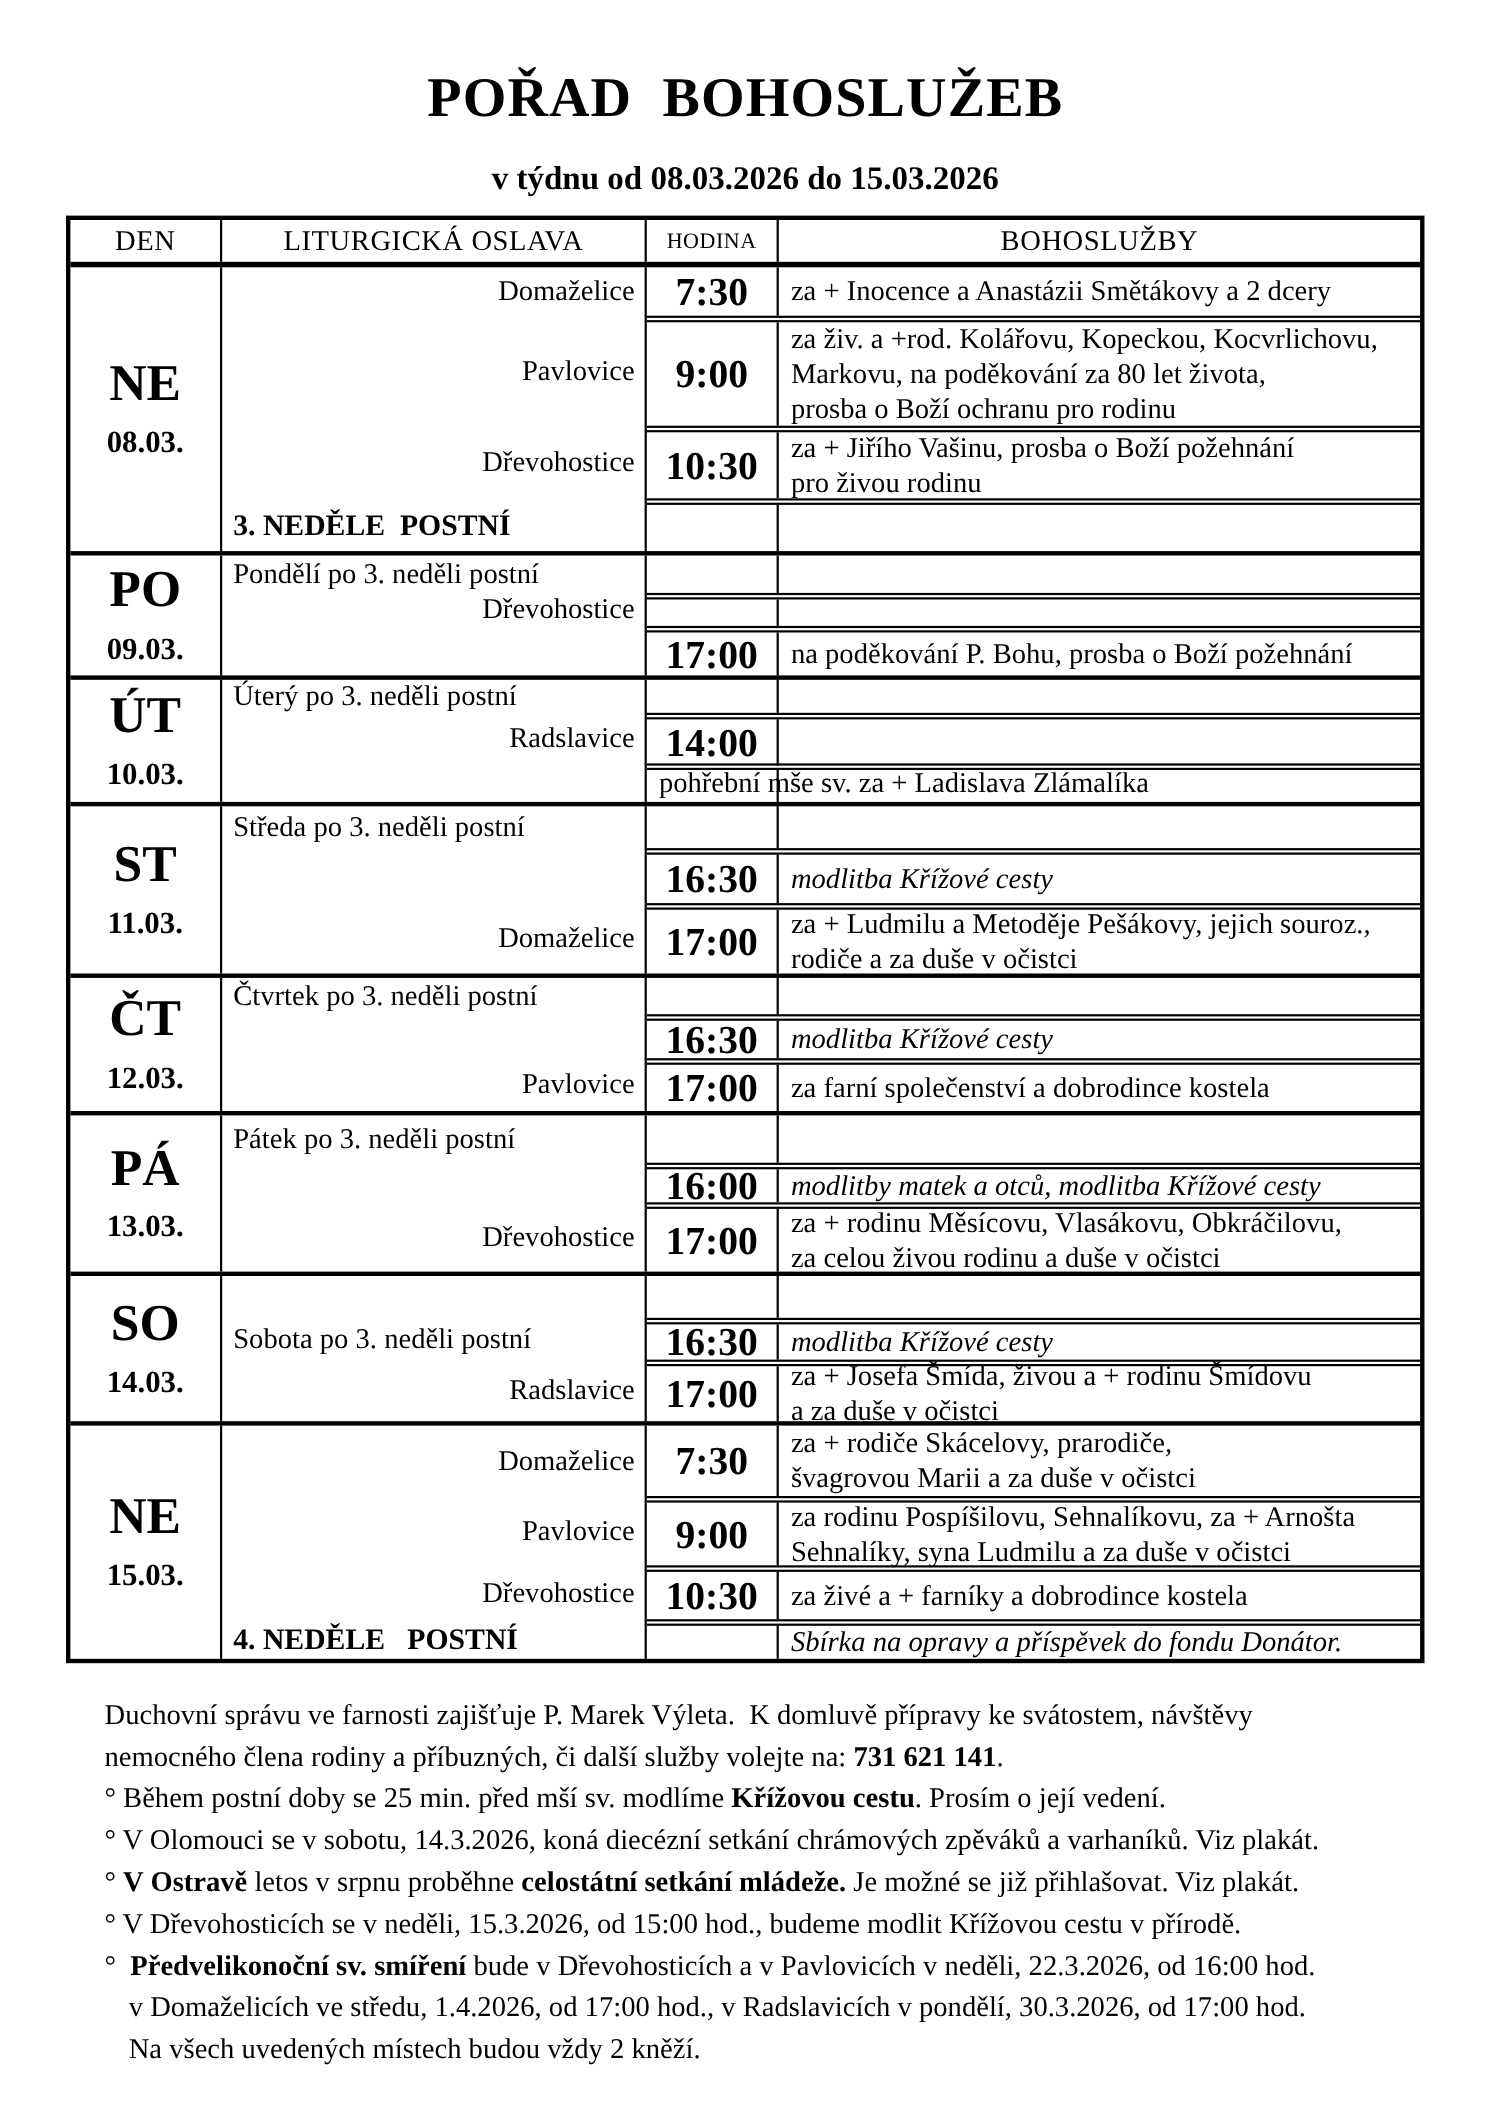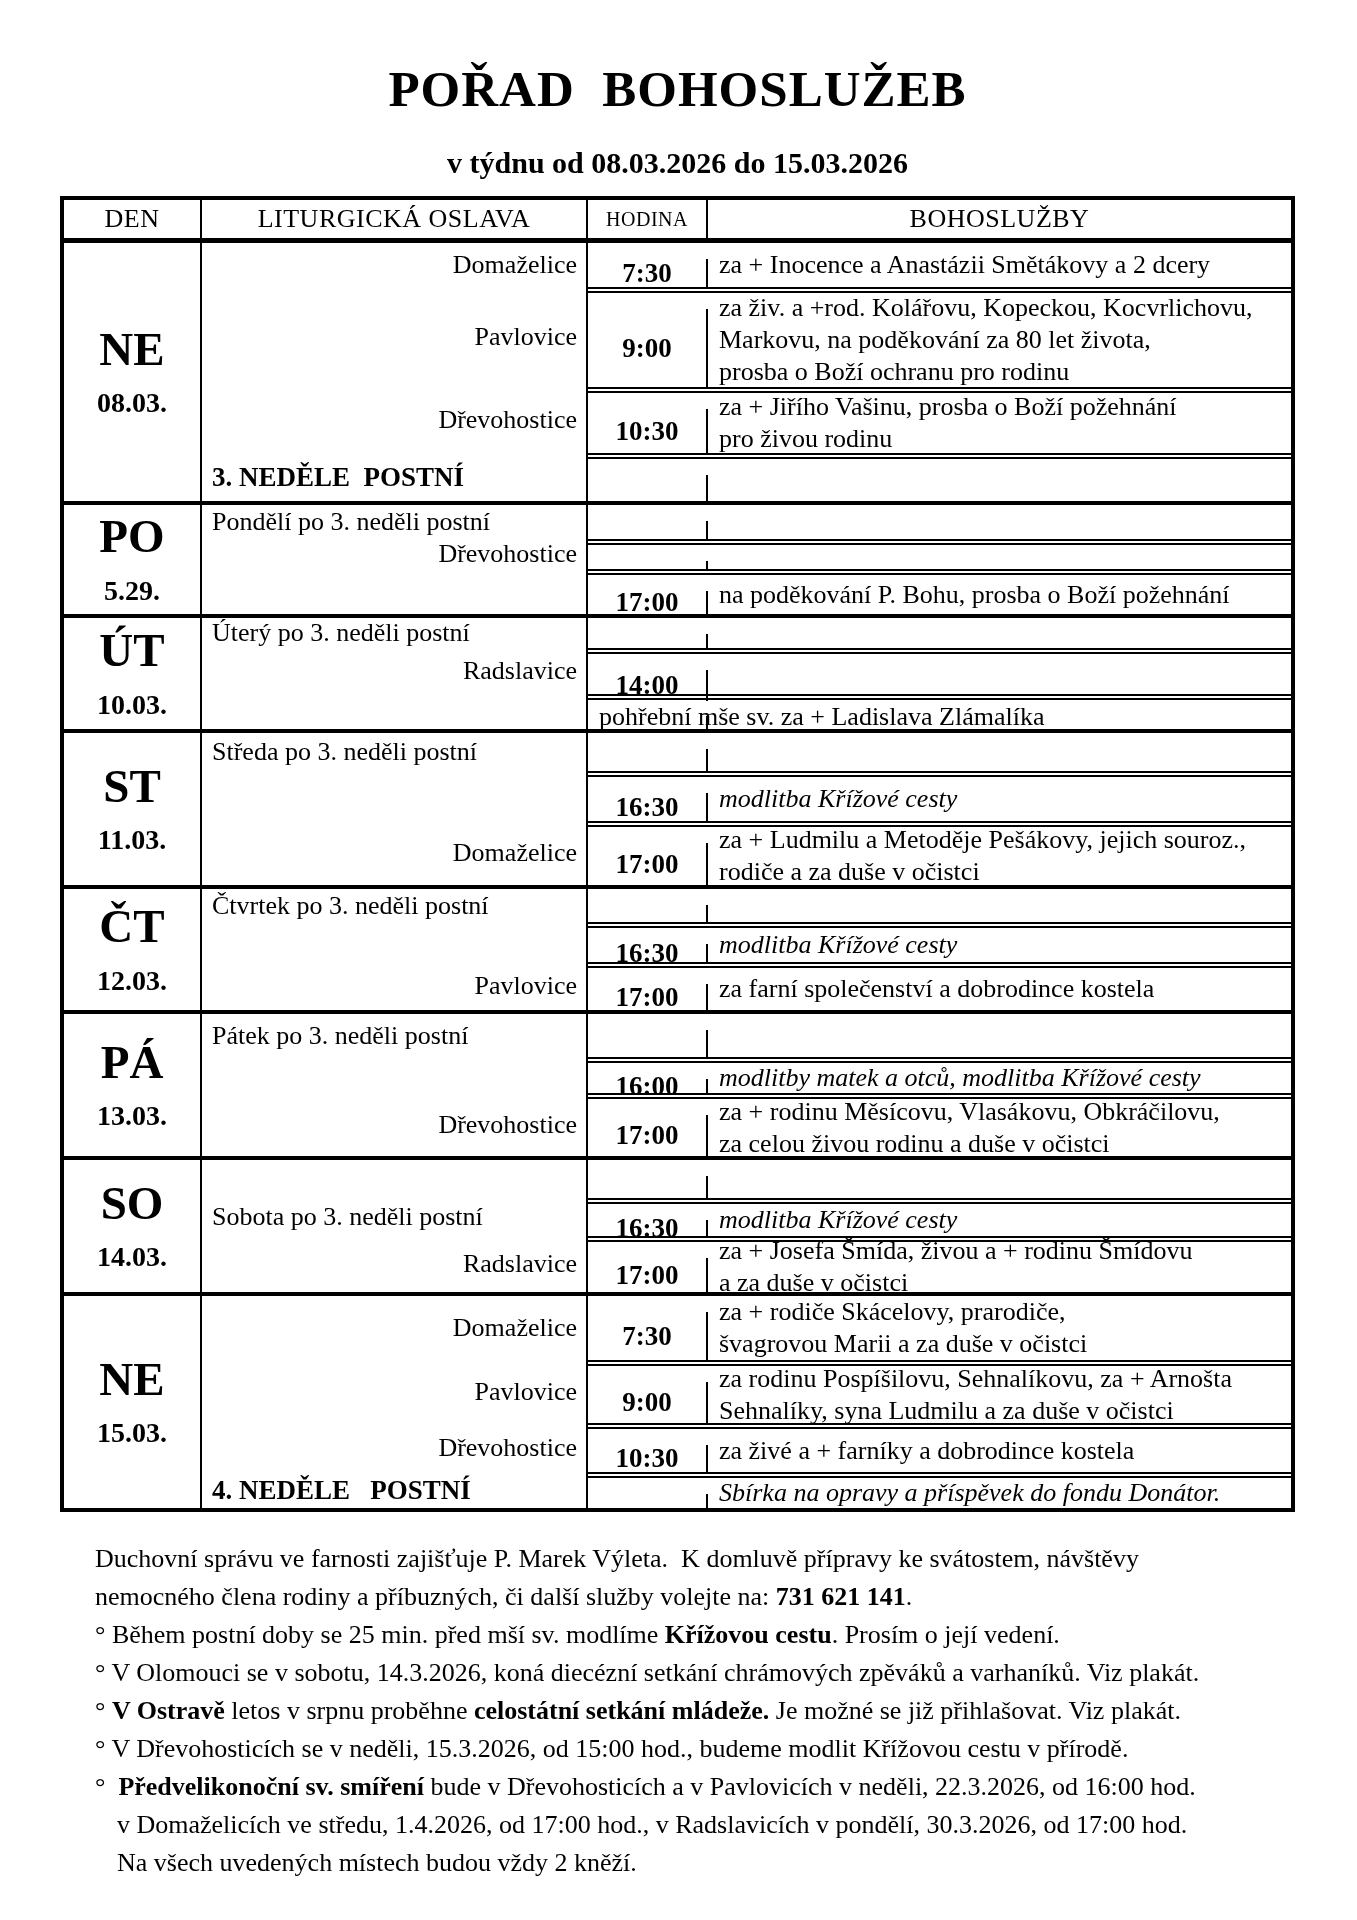--- a/index.html
+++ b/index.html
@@ -29,21 +29,21 @@
   .oslava{width:386px;border-right:2px solid #000;position:relative;}
   .oslava-label{position:absolute;left:0;width:100%;display:flex;align-items:center;
       font-size:26px;white-space:pre;box-sizing:border-box;}
   .oslava-label.left{justify-content:flex-start;padding-left:10px;}
   .oslava-label.right{justify-content:flex-end;padding-right:9px;}
   .oslava-label.bold{font-weight:bold;font-size:27px;}
   .rows{flex:1;display:flex;flex-direction:column;}
   .service-row{display:flex;box-sizing:border-box;}
   .service-row + .service-row{border-top:6px double #000;}
   .time{width:120px;border-right:2px solid #000;display:flex;align-items:center;
-      justify-content:center;font-size:27px;font-weight:bold;box-sizing:border-box;margin-top:16px;}
+      justify-content:center;font-size:36px;font-weight:bold;box-sizing:border-box;}
   .desc{flex:1;display:flex;align-items:center;font-size:26px;line-height:32px;
       padding-left:11px;white-space:pre-wrap;box-sizing:border-box;}
   .desc.italic{font-style:italic;}
   .footer{position:absolute;left:95px;top:1540px;width:1250px;font-size:26px;line-height:38px;}
   .footer-line{white-space:pre;}
   .footer-line.ind{padding-left:22px;}
   .footer-line b{font-weight:bold;}
 </style>
 </head>
 <body>
@@ -88,21 +88,21 @@
           </div>
           <div class="service-row" style="height: 48px;">
             <div class="time"></div>
             <div class="desc"></div>
           </div>
         </div>
       </div>
       <div class="day-block">
         <div class="cell den">
           <div class="day-abbr">PO</div>
-          <div class="day-date">5.29.</div>
+          <div class="day-date">09.03.</div>
         </div>
         <div class="cell oslava">
           <div class="oslava-label left" style="top: 0px; height: 34px;">Pondělí po 3. neděli postní</div>
           <div class="oslava-label right" style="top: 34px; height: 30px;">Dřevohostice</div>
         </div>
         <div class="rows">
           <div class="service-row" style="height: 34px;">
             <div class="time"></div>
             <div class="desc"></div>
           </div>

